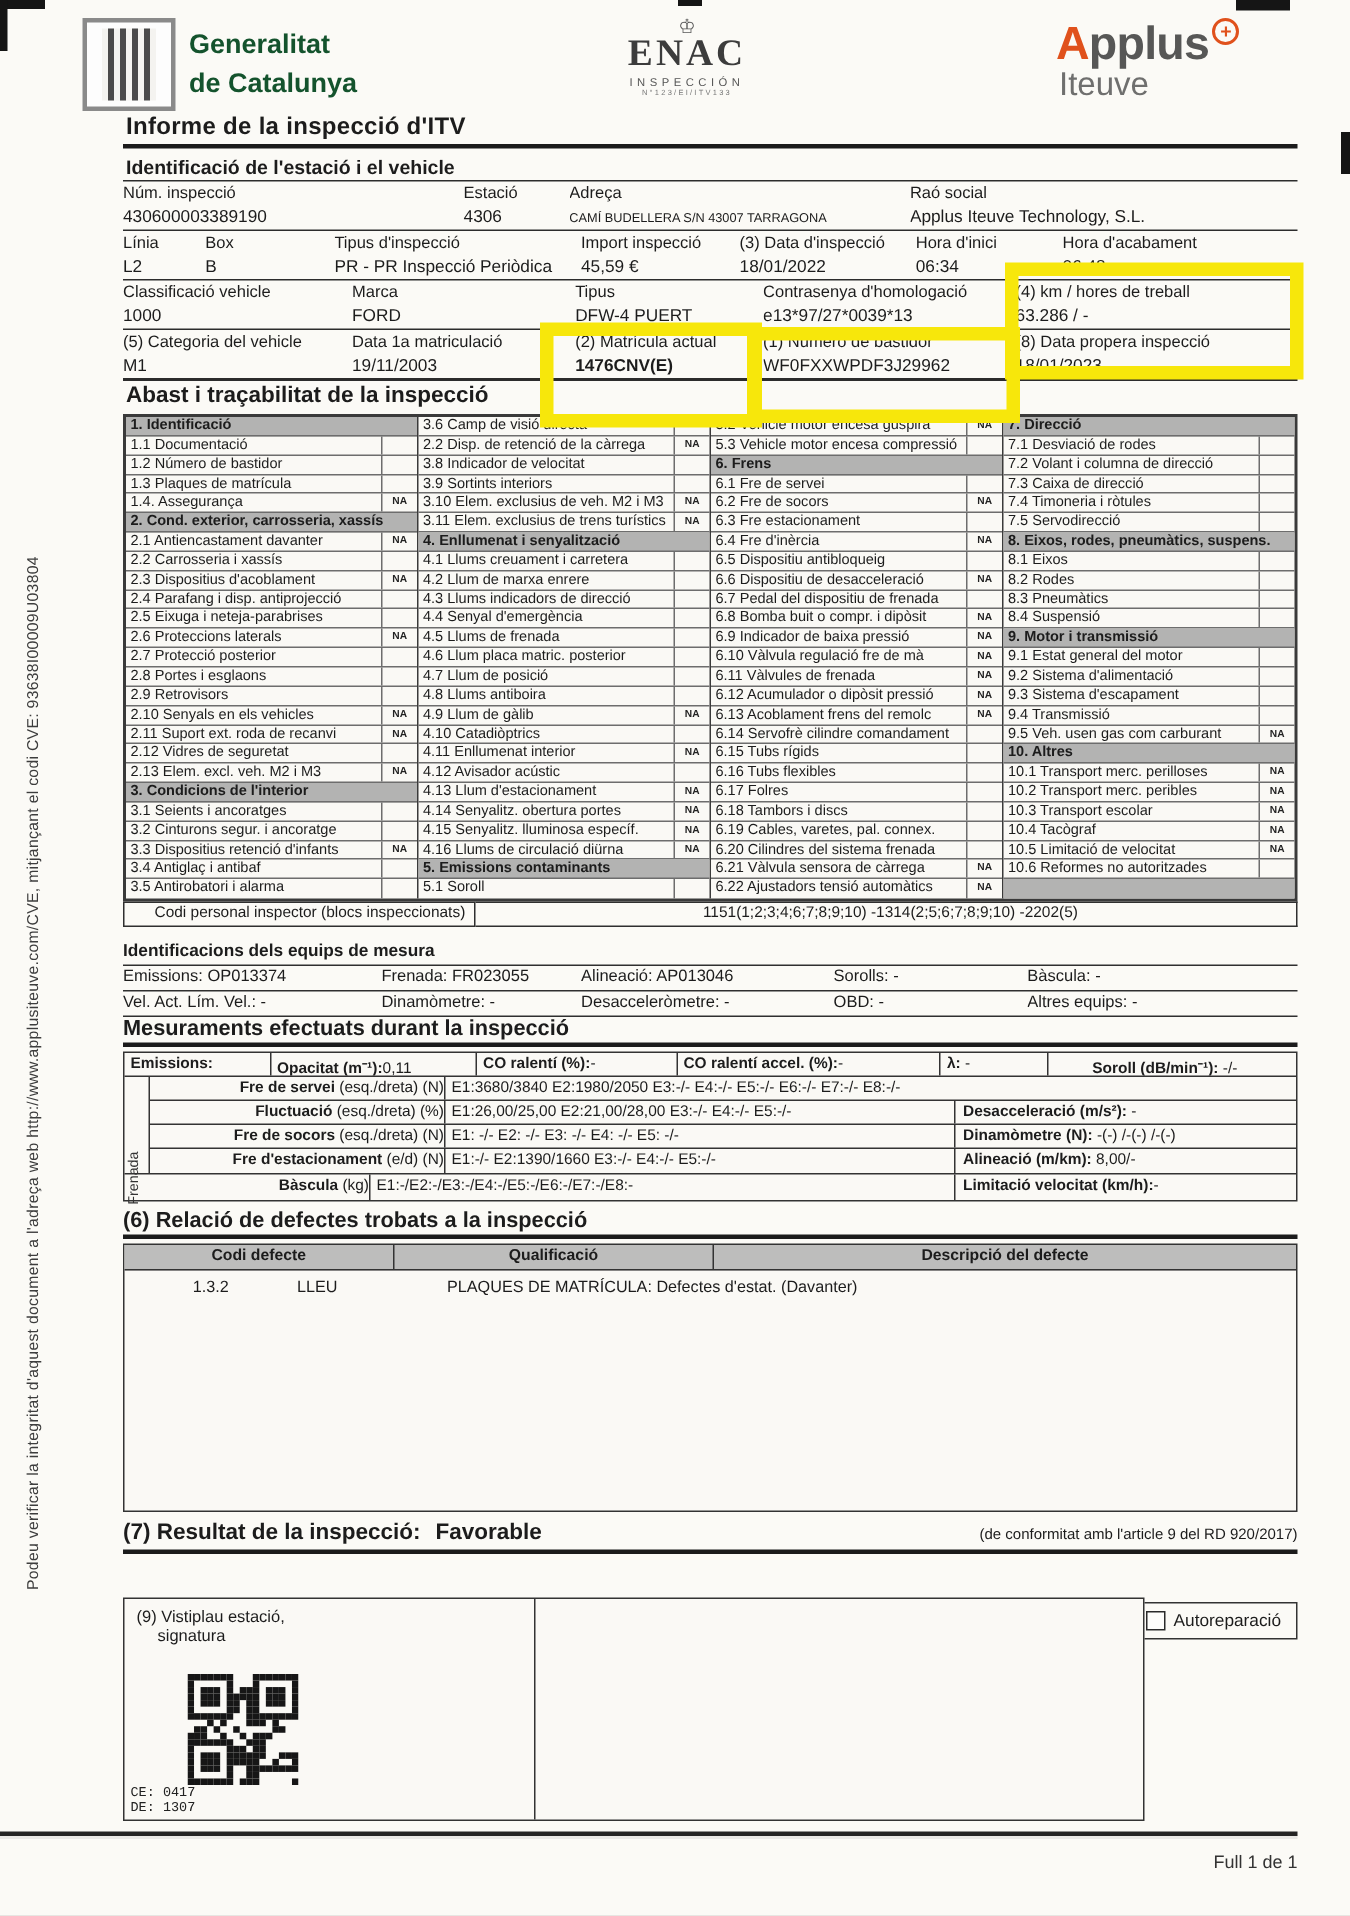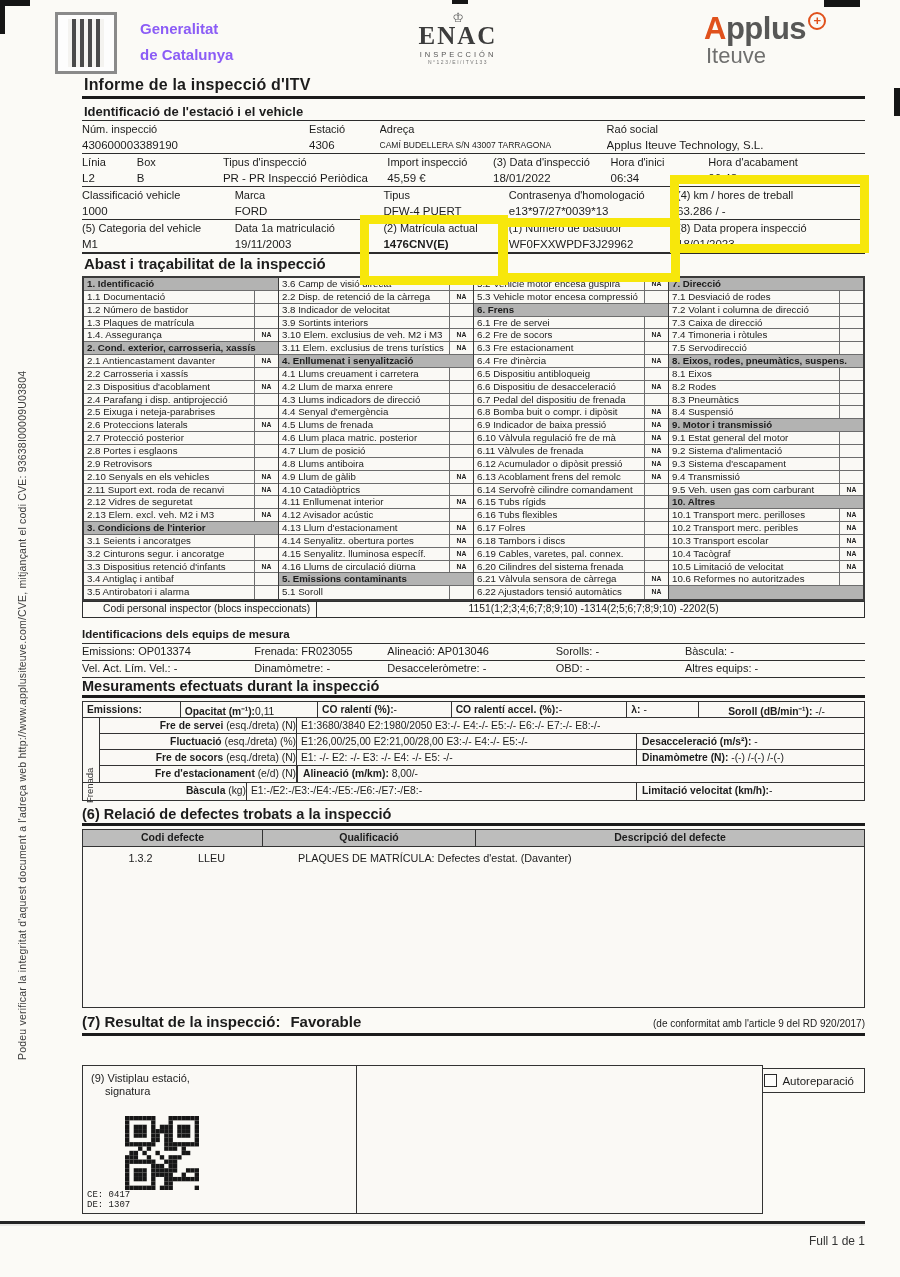--- a/index.html
+++ b/index.html
@@ -9,21 +9,21 @@
   .smudge{position:absolute;background:#151515;}
 
   
   .vnote{position:absolute;left:16px;top:120px;height:940px;writing-mode:vertical-rl;
          transform:rotate(180deg);font-size:10.5px;color:#3d3d3d;letter-spacing:.2px;text-align:left;}
 
   
   .gencat-box{left:55px;top:12px;width:56px;height:56px;border:3px solid #8a8a8a;background:#fdfdfd;}
   .gencat-bars{position:absolute;inset:4px 10px 4px 10px;
          background:repeating-linear-gradient(90deg,#f4f3f0 0 4px,#4a4a4a 4px 8px);}
-  .gencat-word{left:140px;top:16px;font-size:15px;line-height:26px;font-weight:bold;color:#8b5cf6;}
+  .gencat-word{left:126px;top:16px;font-size:18px;line-height:26px;font-weight:bold;color:#14532d;}
   .enac{left:408px;top:12px;width:100px;text-align:center;color:#3c3c3c;}
   .enac .crown{font-size:13px;line-height:12px;color:#5a5a5a;}
   .enac .name{font-family:"Liberation Serif",serif;font-weight:bold;font-size:25px;line-height:24px;letter-spacing:2px;}
   .enac .sub{font-size:7.5px;letter-spacing:3px;margin-top:2px;color:#555;}
   .enac .cert{font-size:5px;letter-spacing:1.5px;color:#777;}
   .applus{left:704px;top:12px;}
   .applus .row1{font-size:31px;line-height:30px;font-weight:bold;letter-spacing:-.5px;color:#575756;}
   .applus .a{color:#e0511c;}
   .applus .plus{display:inline-block;font-size:13px;font-weight:bold;color:#e0511c;border:2px solid #e0511c;
         border-radius:50%;width:14px;height:14px;line-height:13px;text-align:center;vertical-align:14px;margin-left:2px;}
@@ -711,20 +711,21 @@
             <div class="b-v">E1:26,00/25,00 E2:21,00/28,00 E3:-/- E4:-/- E5:-/-</div>
             <div class="b-r"><span class="m-lab">Desacceleració (m/s²): </span><span>-</span></div>
           </div>
           <div class="b-row">
             <div class="b-l"><span class="m-lab">Fre de socors </span><span>(esq./dreta) (N)</span></div>
             <div class="b-v">E1: -/- E2: -/- E3: -/- E4: -/- E5: -/-</div>
             <div class="b-r"><span class="m-lab">Dinamòmetre (N): </span><span>-(-) /-(-) /-(-)</span></div>
           </div>
           <div class="b-row">
             <div class="b-l"><span class="m-lab">Fre d'estacionament </span><span>(e/d) (N)</span></div>
+            <div class="b-v">E1:-/- E2:1390/1660 E3:-/- E4:-/- E5:-/-</div>
             <div class="b-r"><span class="m-lab">Alineació (m/km): </span><span>8,00/-</span></div>
           </div>
         </div>
     </div>
     <div class="basc">
       <div class="b-l"><span class="m-lab">Bàscula</span> <span>(kg)</span></div>
       <div class="b-v">E1:-/E2:-/E3:-/E4:-/E5:-/E6:-/E7:-/E8:-</div>
       <div class="b-r"><span class="m-lab">Limitació velocitat (km/h):</span><span>-</span></div>
     </div>
   </div>

